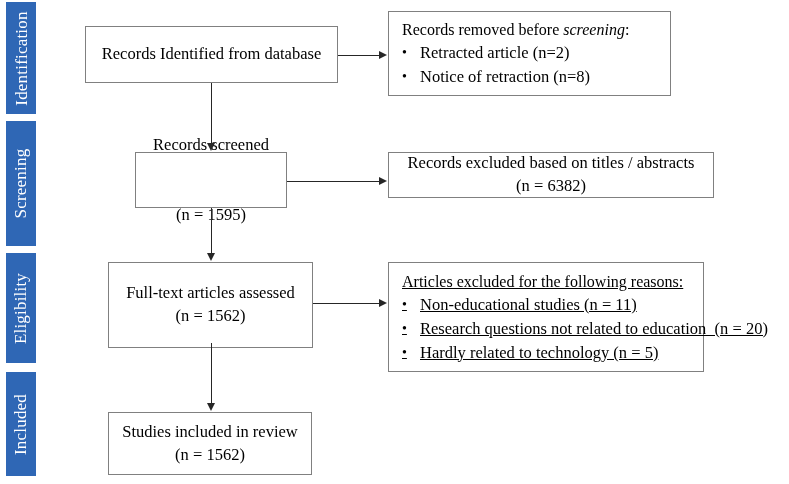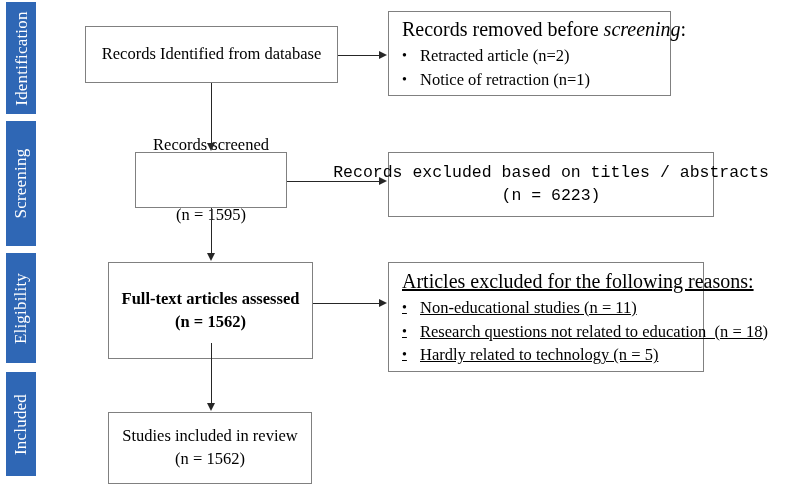--- a/index.html
+++ b/index.html
@@ -54,21 +54,21 @@
     line-height: 1.38;
     white-space: nowrap;
   }
   .flow-box.left {
     align-items: flex-start;
     text-align: left;
     padding-left: 13px;
     padding-right: 6px;
   }
   .flow-box.left .line.head {
-    font-size: 20px;
+    font-size: 16px;
     line-height: 1.45;
   }
   .bullet-line {
     display: flex;
     align-items: baseline;
     font-size: 16.5px;
     line-height: 1.45;
     white-space: pre;
   }
   .bullet-line .bullet {
@@ -133,56 +133,56 @@
   <div class="flow-box left" style="left:388px; top:11px; width:283px; height:85px;">
     <div class="line head">
       <span>Records removed before </span><span class="ital">screening</span><span>:</span>
     </div>
     <div class="bullet-line">
       <span class="bullet">•</span>
       <span>Retracted article (n=2)</span>
     </div>
     <div class="bullet-line">
       <span class="bullet">•</span>
-      <span>Notice of retraction (n=1)</span>
+      <span>Notice of retraction (n=8)</span>
     </div>
   </div>
 
   <div class="flow-box center" style="left:135px; top:152px; width:152px; height:56px;gap:47px;">
     <div class="line">Records screened</div>
     <div class="line">(n = 1595)</div>
   </div>
 
-  <div class="flow-box center" style="left:388px; top:152px; width:326px; height:65px;font-family:Liberation Mono, monospace;">
+  <div class="flow-box center" style="left:388px; top:152px; width:326px; height:46px;">
     <div class="line">Records excluded based on titles / abstracts</div>
-    <div class="line">(n = 6223)</div>
-  </div>
-
-  <div class="flow-box center" style="left:108px; top:262px; width:205px; height:97px;font-weight:bold;">
+    <div class="line">(n = 6382)</div>
+  </div>
+
+  <div class="flow-box center" style="left:108px; top:262px; width:205px; height:86px;">
     <div class="line">Full-text articles assessed</div>
     <div class="line">(n = 1562)</div>
   </div>
 
   <div class="flow-box left" style="left:388px; top:262px; width:316px; height:110px;text-decoration:underline;">
     <div class="line head">Articles excluded for the following reasons:</div>
     <div class="bullet-line">
       <span class="bullet">•</span>
       <span>Non-educational studies (n = 11)</span>
     </div>
     <div class="bullet-line">
       <span class="bullet">•</span>
-      <span>Research questions not related to education  (n = 18)</span>
+      <span>Research questions not related to education  (n = 20)</span>
     </div>
     <div class="bullet-line">
       <span class="bullet">•</span>
       <span>Hardly related to technology (n = 5)</span>
     </div>
   </div>
 
-  <div class="flow-box center" style="left:108px; top:412px; width:204px; height:72px;">
+  <div class="flow-box center" style="left:108px; top:412px; width:204px; height:63px;">
     <div class="line">Studies included in review</div>
     <div class="line">(n = 1562)</div>
   </div>
 
   <div class="conn h" style="left:338px; top:55px; width:44px;"></div>
   <div class="arrowhead right" style="left:379px; top:50.5px;"></div>
 
   <div class="conn v" style="left:211px; top:83px; height:62px;"></div>
   <div class="arrowhead down" style="left:206.5px; top:143px;"></div>
 

